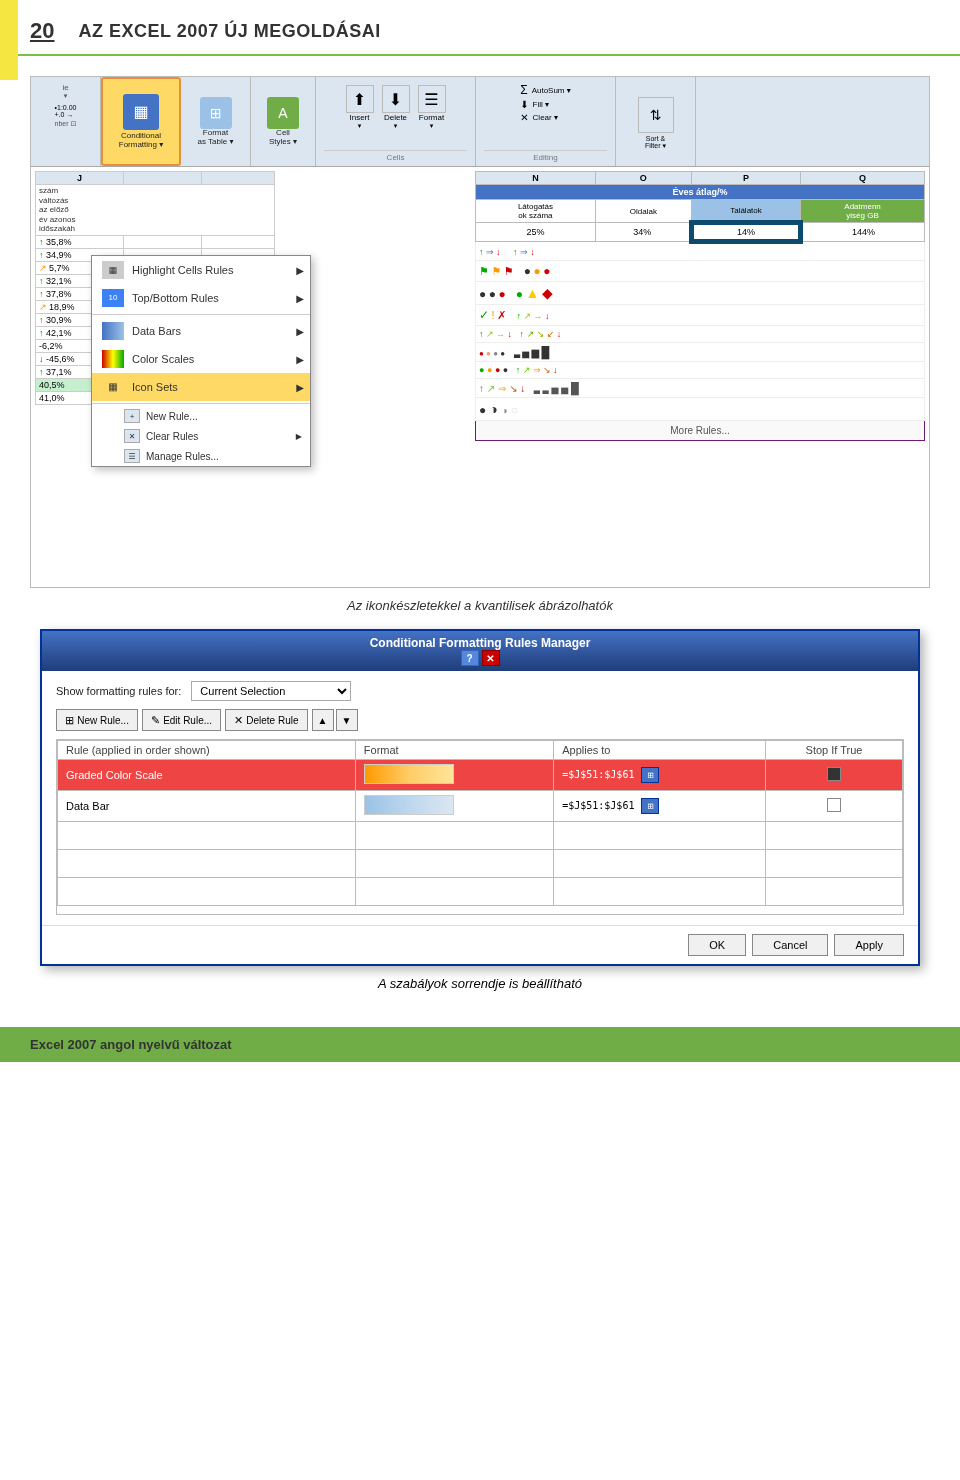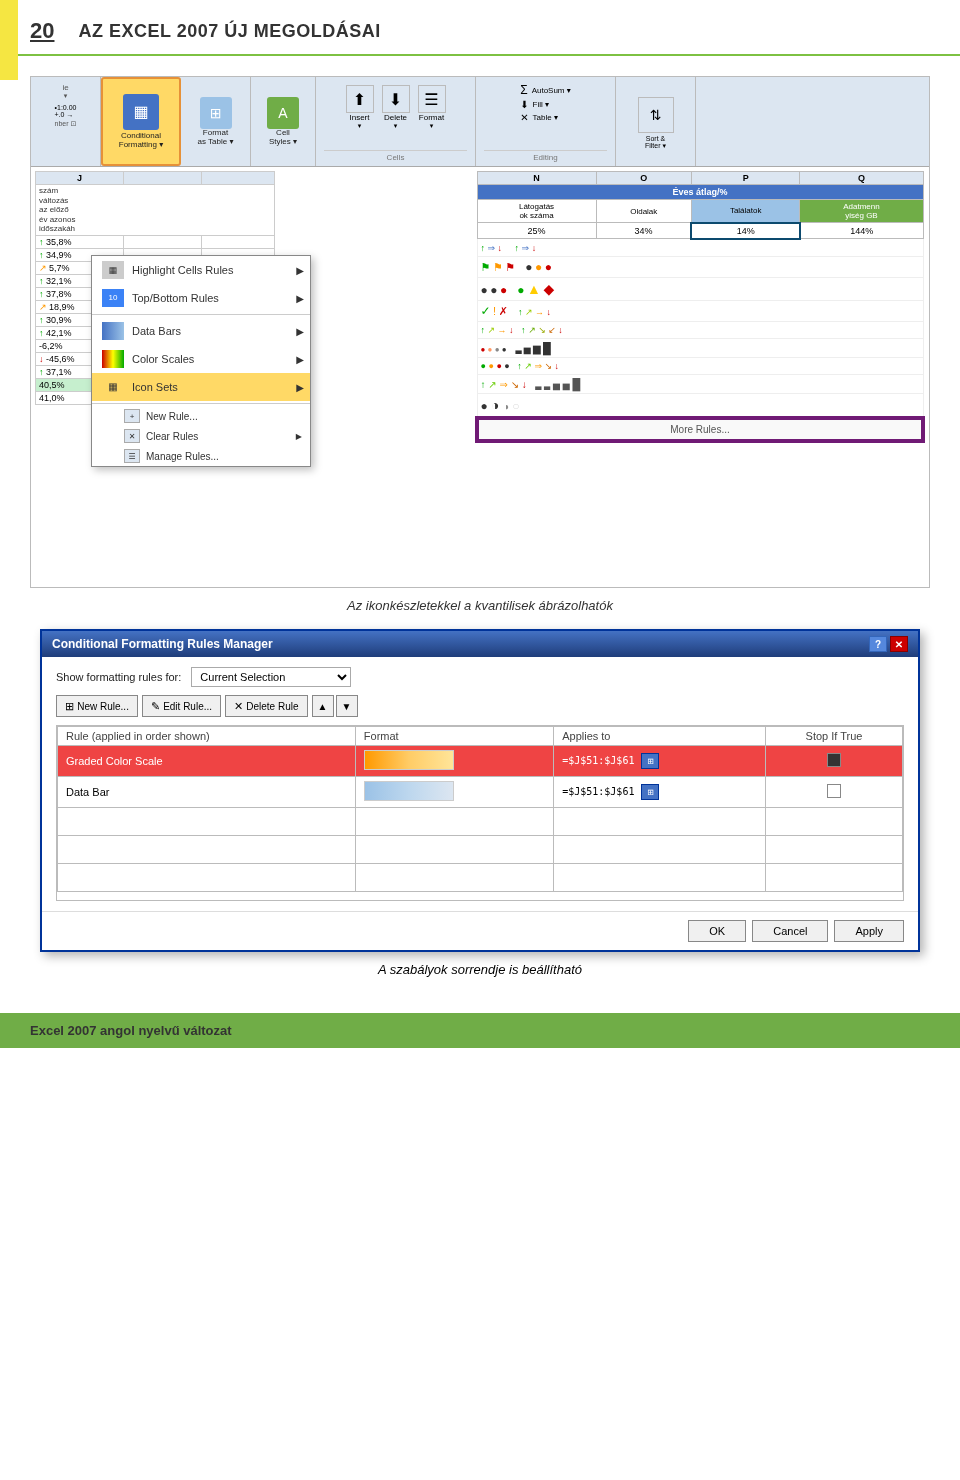--- a/index.html
+++ b/index.html
@@ -175,20 +175,21 @@
 
     .dialog-titlebar {
       background: linear-gradient(to bottom, #4472c4, #1f3d7a);
       color: #fff;
       font-size: 12px;
       font-weight: bold;
       padding: 5px 10px;
       display: flex;
       align-items: center;
       justify-content: space-between;
+      flex-direction: column;
     }
 
     .dialog-titlebar-buttons {
       display: flex;
       gap: 3px;
     }
 
     .titlebar-btn {
       width: 18px;
       height: 16px;
@@ -462,21 +463,21 @@
           <div style="display:flex;align-items:center;gap:4px;">
             <span style="font-size:12px;">Σ</span>
             <span>AutoSum ▾</span>
           </div>
           <div style="display:flex;align-items:center;gap:4px;">
             <span style="font-size:10px;">⬇</span>
             <span>Fill ▾</span>
           </div>
           <div style="display:flex;align-items:center;gap:4px;">
             <span style="font-size:10px;">✕</span>
-            <span>Table ▾</span>
+            <span>Clear ▾</span>
           </div>
         </div>
         <div style="font-size:8px;color:#777;margin-top:auto;border-top:1px solid #ccc;width:100%;text-align:center;padding-top:2px;">Editing</div>
       </div>
 
       <div class="ribbon-section" style="width:80px;justify-content:center;">
         <div style="width:36px;height:36px;background:#dce6f1;border:1px solid #bbb;display:flex;align-items:center;justify-content:center;font-size:14px;margin-top:4px;">⇅</div>
         <div style="font-size:7px;text-align:center;margin-top:2px;">Sort &amp;<br>Filter ▾</div>
       </div>
 
@@ -578,21 +579,21 @@
           </tr>
           <tr>
             <td style="border:1px solid #bbb;padding:2px;font-size:8px;text-align:center;vertical-align:bottom;">Látogatás<br>ok száma</td>
             <td style="border:1px solid #bbb;padding:2px;font-size:8px;text-align:center;">Oldalak</td>
             <td style="background:#9bc2e6;border:1px solid #bbb;padding:2px;font-size:8px;text-align:center;">Találatok</td>
             <td style="background:#70ad47;color:#fff;border:1px solid #bbb;padding:2px;font-size:8px;text-align:center;">Adatmenn<br>yiség GB</td>
           </tr>
           <tr>
             <td style="border:1px solid #bbb;padding:2px;text-align:center;">25%</td>
             <td style="border:1px solid #bbb;padding:2px;text-align:center;">34%</td>
-            <td style="border:2px solid #0c4a6e;padding:2px;text-align:center;">14%</td>
+            <td style="border:5px solid #0c4a6e;padding:2px;text-align:center;">14%</td>
             <td style="border:1px solid #bbb;padding:2px;text-align:center;">144%</td>
           </tr>
 
           <tr>
             <td colspan="4" style="border:1px solid #eee;padding:3px;">
               <span style="color:#00aa00;">↑</span>
               <span style="color:#4472c4;">⇒</span>
               <span style="color:#cc0000;">↓</span>
               &nbsp;&nbsp;&nbsp;
               <span style="color:#00aa00;">↑</span>
@@ -692,21 +693,21 @@
           </tr>
           <tr>
             <td colspan="4" style="border:1px solid #eee;padding:3px;font-size:12px;">
               <span style="color:#333;">●</span>
               <span style="font-size:14px;color:#333;">◑</span>
               <span style="font-size:10px;color:#888;">◑</span>
               <span style="color:#ddd;">○</span>
             </td>
           </tr>
           <tr>
-            <td colspan="4" style="border:4px solid #701a75;padding:4px 8px;text-align:center;font-size:10px;color:#555;background:#f9f9f9;cursor:pointer;">More Rules...</td>
+            <td colspan="4" style="border:1px solid #701a75;padding:4px 8px;text-align:center;font-size:10px;color:#555;background:#f9f9f9;cursor:pointer;">More Rules...</td>
           </tr>
         </tbody>
           </table>
       </div>
 
       <div class="dropdown-menu">
         <div class="menu-item">
           <div class="menu-item-icon">▦</div>
           <span>Highlight Cells Rules</span>
           <span class="menu-arrow">▶</span>

